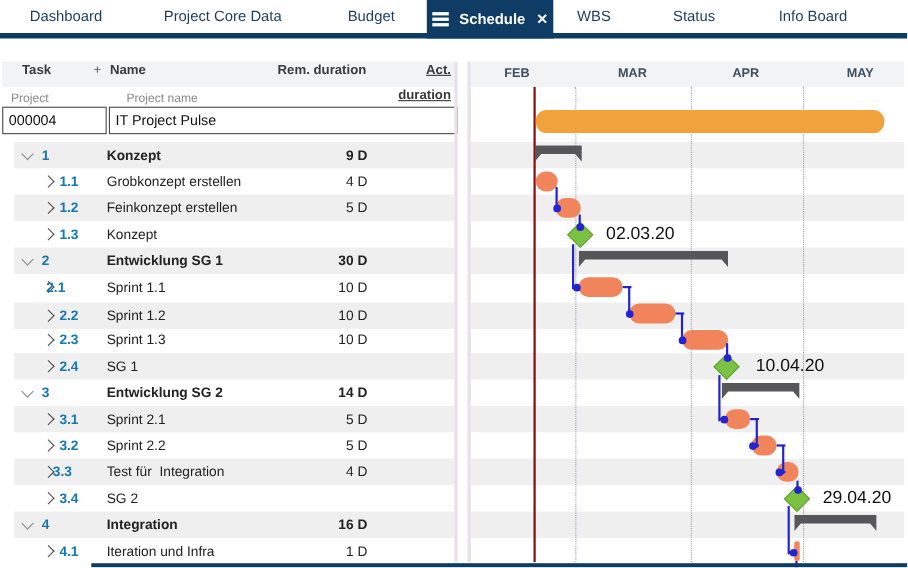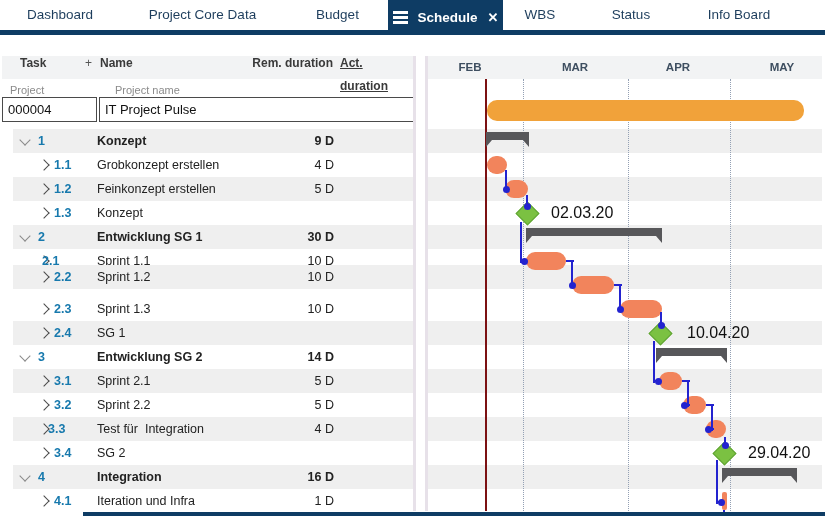--- a/index.html
+++ b/index.html
@@ -74,21 +74,21 @@
     </div>
   <div class="navstrip"></div>
 
   <div class="hdrband" style="left:2px;width:411px;"></div>
   <div class="hdrband" style="left:428px;width:394px;"></div>
 
   <div class="hcell" style="left:20px;">Task</div>
   <div class="hcell" style="left:85px;font-weight:400;color:#555;">+</div>
   <div class="hcell" style="left:100px;">Name</div>
   <div class="hcell" style="left:240px;width:93px;text-align:right;">Rem. duration</div>
-  <div class="hcell" style="left:340px;width:70px;text-align:left;text-decoration:underline;">Act. duration</div>
+  <div class="hcell" style="left:340px;width:70px;text-align:right;text-decoration:underline;">Act. duration</div>
 
   <div class="plab" style="left:10px;">Project</div>
   <div class="plab" style="left:115px;">Project name</div>
   <input class="pinput" style="left: 2px; width: 95px;" value="000004">
   <input class="pinput" style="left: 99px; width: 317px;" value="IT Project Pulse">
 
   <div class="lavline" style="left:413px;"></div>
   <div class="lavline" style="left:425px;"></div>
 
   <div id="rows">
@@ -127,21 +127,21 @@
         <div class="tnum" style="left: 38px;">2</div>
         <div class="tname bold">Entwicklung SG 1</div>
         <div class="tdur bold">30 D</div>
       </div>
       <div class="rowline" style="top: 249px;">
         <div class="chev r" style="left: 40px;"></div>
         <div class="tnum" style="left: 42px;">2.1</div>
         <div class="tname">Sprint 1.1</div>
         <div class="tdur">10 D</div>
       </div>
-      <div class="rowline" style="top: 265px;">
+      <div class="rowline" style="top: 275px;">
         <div class="stripe" style="left: 13px; width: 400px;"></div>
         <div class="stripe" style="left: 428px; width: 394px;"></div>
         <div class="chev r" style="left: 40px;"></div>
         <div class="tnum" style="left: 54px;">2.2</div>
         <div class="tname">Sprint 1.2</div>
         <div class="tdur">10 D</div>
       </div>
       <div class="rowline" style="top: 297px;">
         <div class="chev r" style="left: 40px;"></div>
         <div class="tnum" style="left: 54px;">2.3</div>

